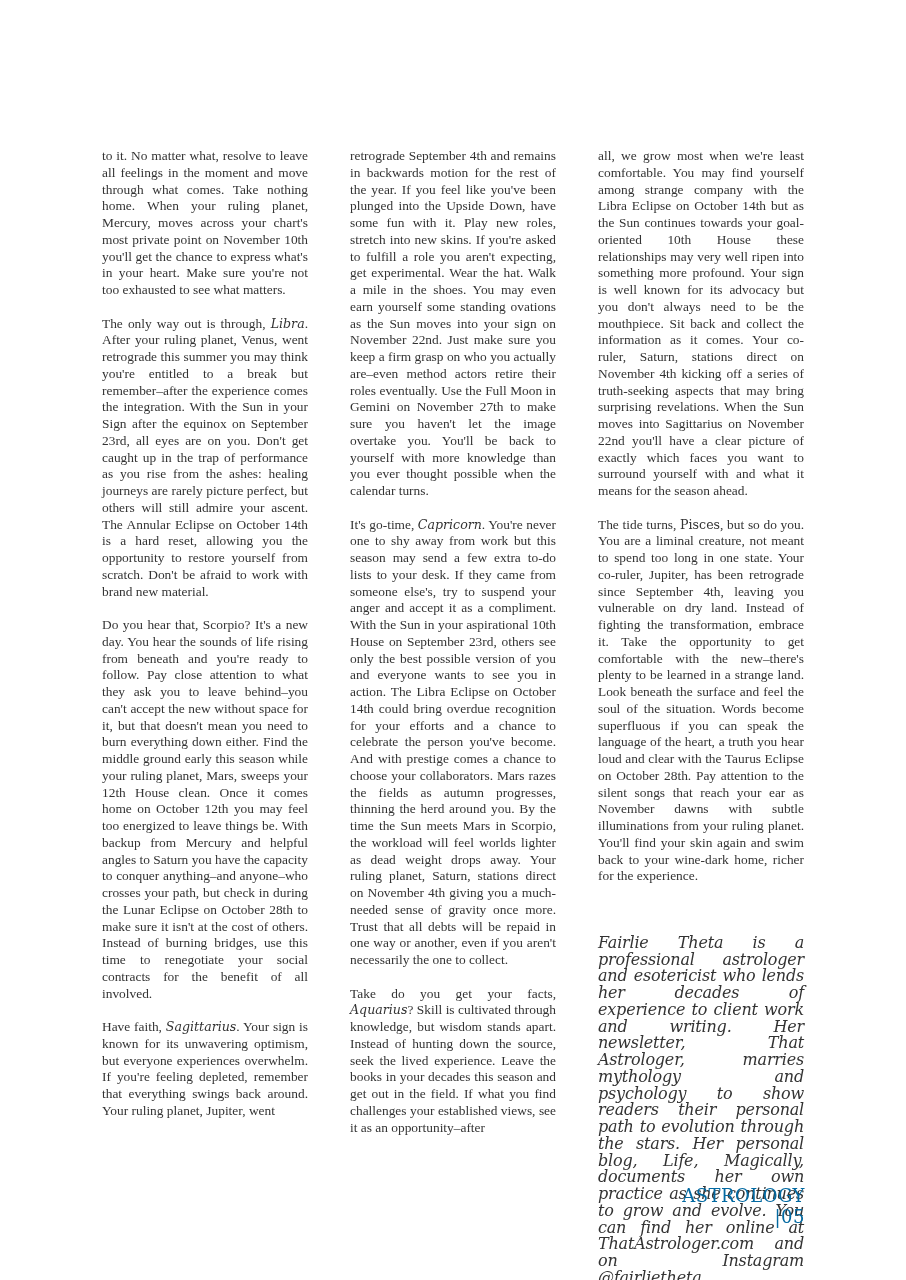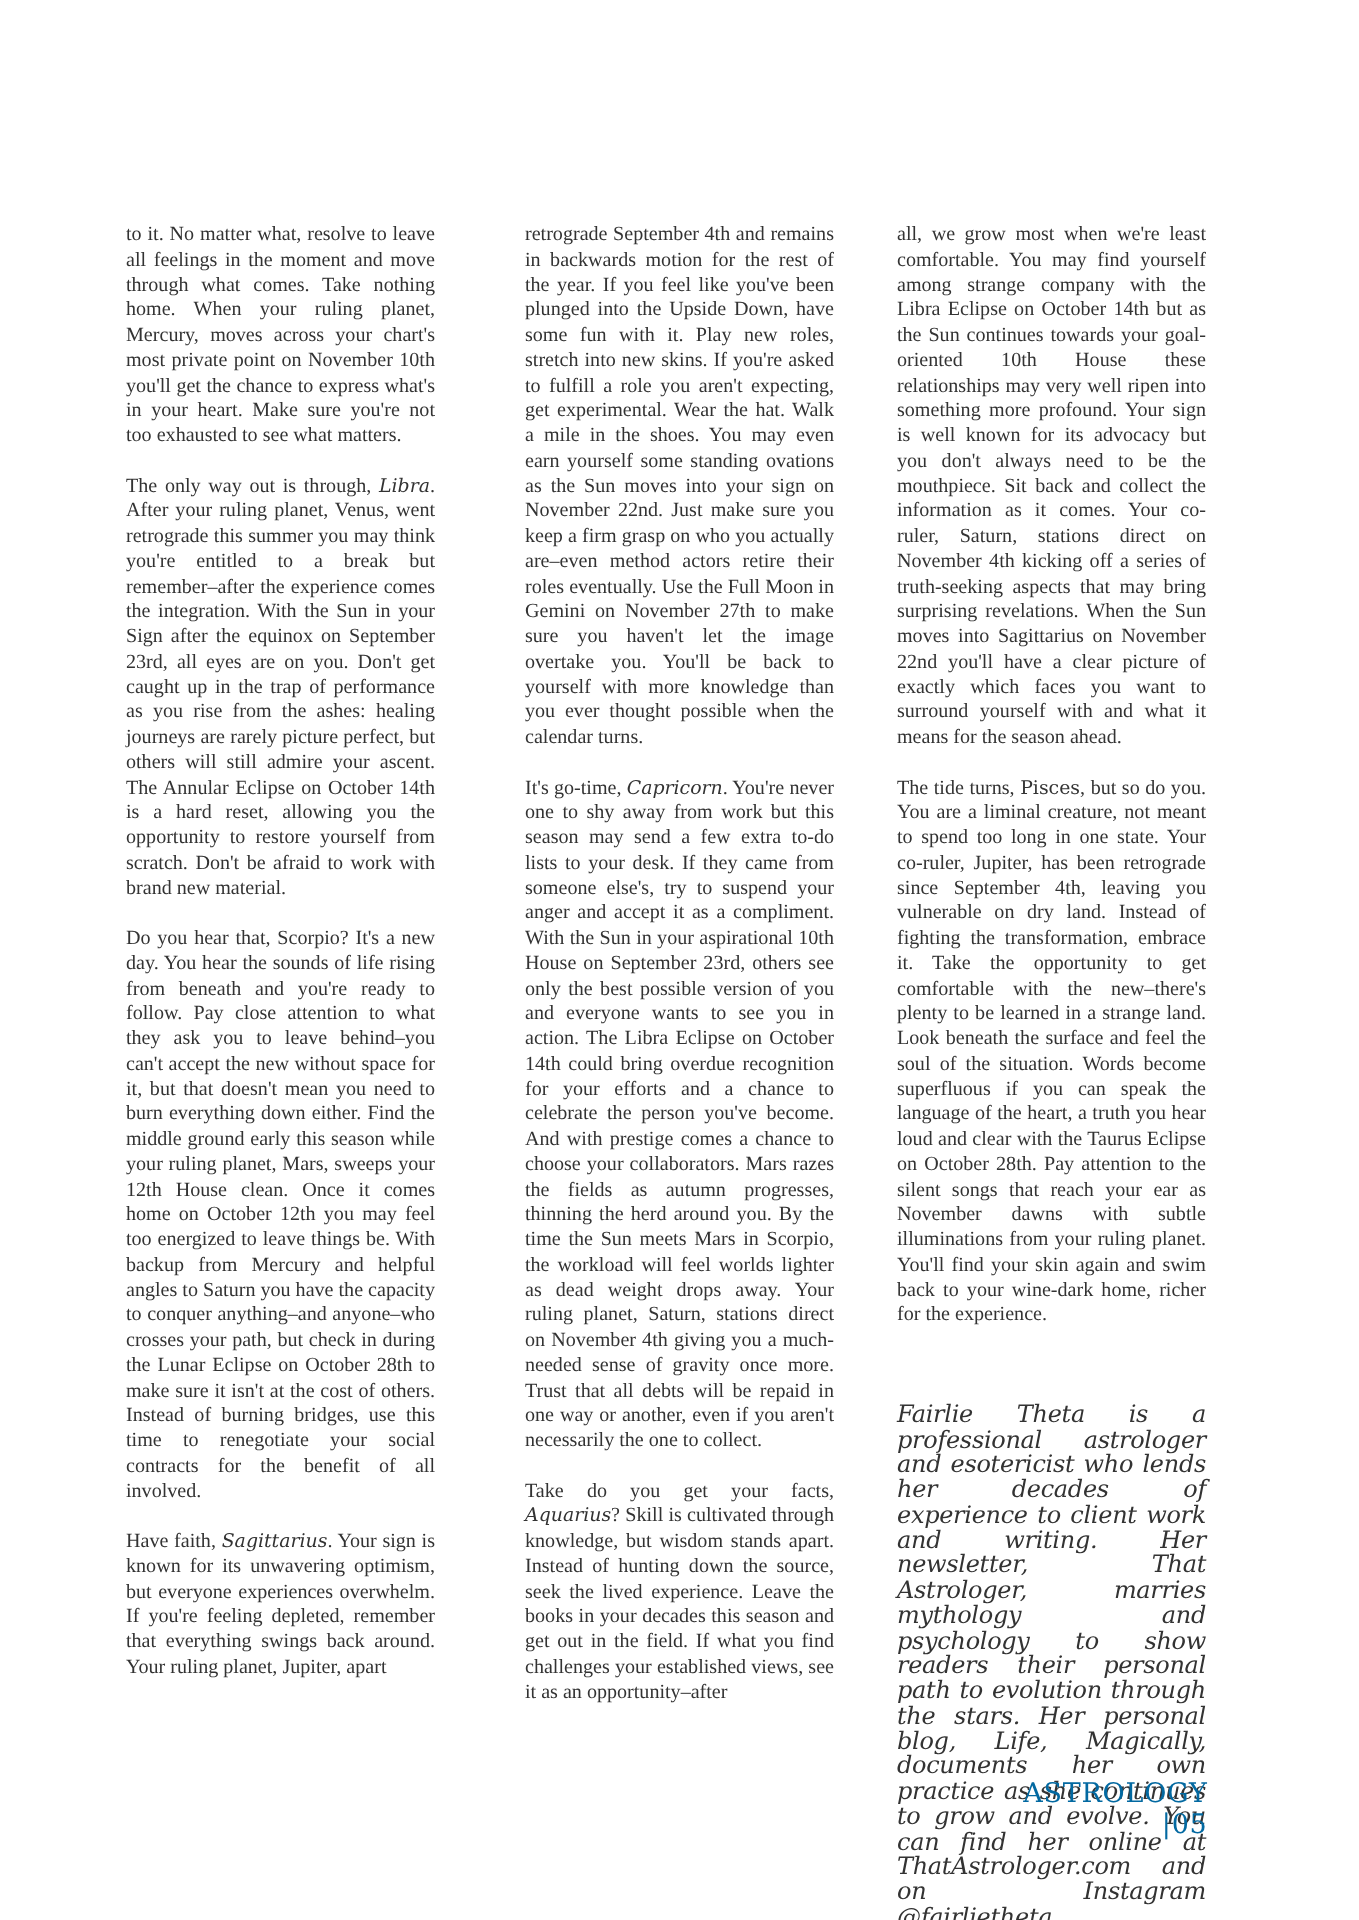--- a/index.html
+++ b/index.html
@@ -4,21 +4,21 @@
 <style>
   html, body { margin: 0; padding: 0; background: #ffffff; }
   body { width: 906px; height: 1280px; position: relative; overflow: hidden; }
   .page { position: absolute; left: 0; top: 0; width: 906px; height: 1280px; }
   .col {
     position: absolute; top: 148px; width: 206px;
     font-family: "Liberation Serif", "DejaVu Serif", serif;
     font-size: 13.4px; line-height: 16.75px; color: #333333;
     text-align: justify; hyphens: none;
   }
-  .col1 { left: 84px; }
+  .col1 { left: 102px; }
   .col2 { left: 350px; }
   .col3 { left: 598px; }
   .col p { margin: 0 0 16.75px 0; }
   .sign { font-weight: normal; font-style: italic; font-family: "DejaVu Serif", serif; font-size: 12.6px; }
   .sign-plain { font-family: "DejaVu Serif", serif; font-size: 12.6px; }
   .bio {
     font-style: italic; font-family: "DejaVu Serif", serif; font-size: 16px;
     line-height: 16.75px; letter-spacing: -0.2px;
   }
   .spacer { height: 33px; }
@@ -30,21 +30,21 @@
 </style>
 </head>
 <body>
 
 <div class="page">
 
   <div class="col col1">
     <p><span>to it. No matter what, resolve to leave all feelings in the moment and move through what comes. Take nothing home. When your ruling planet, Mercury, moves across your chart's most private point on November 10th you'll get the chance to express what's in your heart. Make sure you're not too exhausted to see what matters.</span></p>
     <p><span>The only way out is through, </span><span class="sign">Libra</span><span>. After your ruling planet, Venus, went retrograde this summer you may think you're entitled to a break but remember–after the experience comes the integration. With the Sun in your Sign after the equinox on September 23rd, all eyes are on you. Don't get caught up in the trap of performance as you rise from the ashes: healing journeys are rarely picture perfect, but others will still admire your ascent. The Annular Eclipse on October 14th is a hard reset, allowing you the opportunity to restore yourself from scratch. Don't be afraid to work with brand new material.</span></p>
     <p><span>Do you hear that, Scorpio? It's a new day. You hear the sounds of life rising from beneath and you're ready to follow. Pay close attention to what they ask you to leave behind–you can't accept the new without space for it, but that doesn't mean you need to burn everything down either. Find the middle ground early this season while your ruling planet, Mars, sweeps your 12th House clean. Once it comes home on October 12th you may feel too energized to leave things be. With backup from Mercury and helpful angles to Saturn you have the capacity to conquer anything–and anyone–who crosses your path, but check in during the Lunar Eclipse on October 28th to make sure it isn't at the cost of others. Instead of burning bridges, use this time to renegotiate your social contracts for the benefit of all involved.</span></p>
-    <p><span>Have faith, </span><span class="sign">Sagittarius</span><span>. Your sign is known for its unwavering optimism, but everyone experiences overwhelm. If you're feeling depleted, remember that everything swings back around. Your ruling planet, Jupiter, apart</span></p>
+    <p><span>Have faith, </span><span class="sign">Sagittarius</span><span>. Your sign is known for its unwavering optimism, but everyone experiences overwhelm. If you're feeling depleted, remember that everything swings back around. Your ruling planet, Jupiter, went</span></p>
   </div>
 
   <div class="col col2">
     <p><span>retrograde September 4th and remains in backwards motion for the rest of the year. If you feel like you've been plunged into the Upside Down, have some fun with it. Play new roles, stretch into new skins. If you're asked to fulfill a role you aren't expecting, get experimental. Wear the hat. Walk a mile in the shoes. You may even earn yourself some standing ovations as the Sun moves into your sign on November 22nd. Just make sure you keep a firm grasp on who you actually are–even method actors retire their roles eventually. Use the Full Moon in Gemini on November 27th to make sure you haven't let the image overtake you. You'll be back to yourself with more knowledge than you ever thought possible when the calendar turns.</span></p>
     <p><span>It's go-time, </span><span class="sign">Capricorn</span><span>. You're never one to shy away from work but this season may send a few extra to-do lists to your desk. If they came from someone else's, try to suspend your anger and accept it as a compliment. With the Sun in your aspirational 10th House on September 23rd, others see only the best possible version of you and everyone wants to see you in action. The Libra Eclipse on October 14th could bring overdue recognition for your efforts and a chance to celebrate the person you've become. And with prestige comes a chance to choose your collaborators. Mars razes the fields as autumn progresses, thinning the herd around you. By the time the Sun meets Mars in Scorpio, the workload will feel worlds lighter as dead weight drops away. Your ruling planet, Saturn, stations direct on November 4th giving you a much-needed sense of gravity once more. Trust that all debts will be repaid in one way or another, even if you aren't necessarily the one to collect.</span></p>
     <p><span>Take do you get your facts, </span><span class="sign">Aquarius</span><span>? Skill is cultivated through knowledge, but wisdom stands apart. Instead of hunting down the source, seek the lived experience. Leave the books in your decades this season and get out in the field. If what you find challenges your established views, see it as an opportunity–after</span></p>
   </div>
 
   <div class="col col3">
     <p><span>all, we grow most when we're least comfortable. You may find yourself among strange company with the Libra Eclipse on October 14th but as the Sun continues towards your goal-oriented 10th House these relationships may very well ripen into something more profound. Your sign is well known for its advocacy but you don't always need to be the mouthpiece. Sit back and collect the information as it comes. Your co-ruler, Saturn, stations direct on November 4th kicking off a series of truth-seeking aspects that may bring surprising revelations. When the Sun moves into Sagittarius on November 22nd you'll have a clear picture of exactly which faces you want to surround yourself with and what it means for the season ahead.</span></p>

